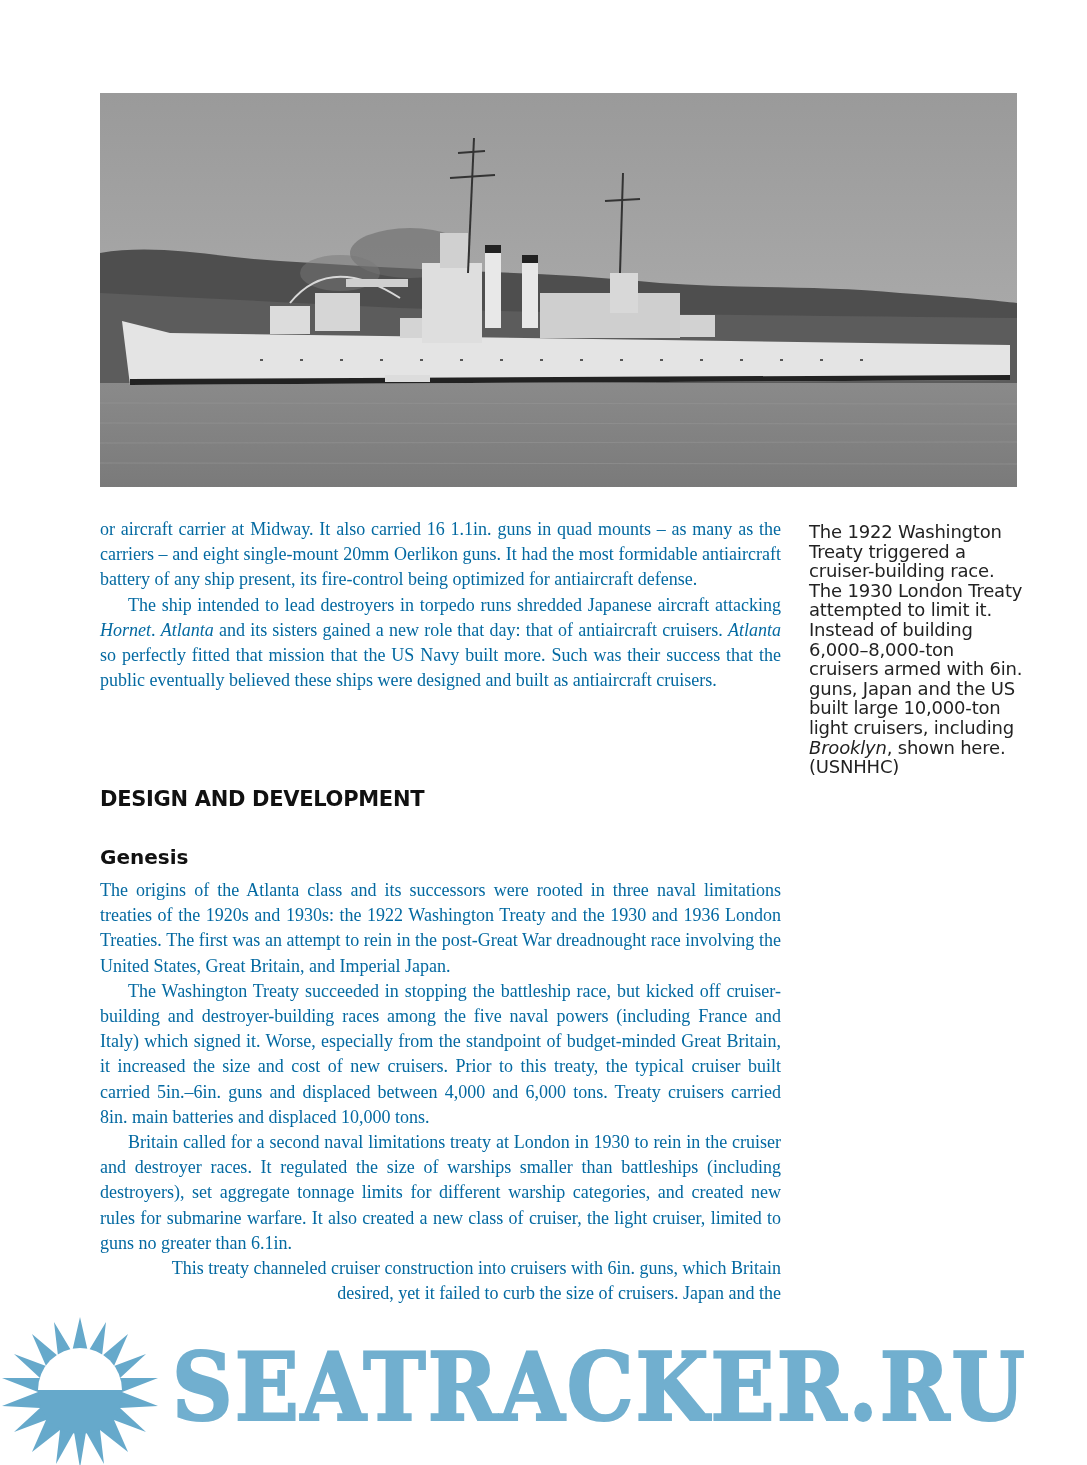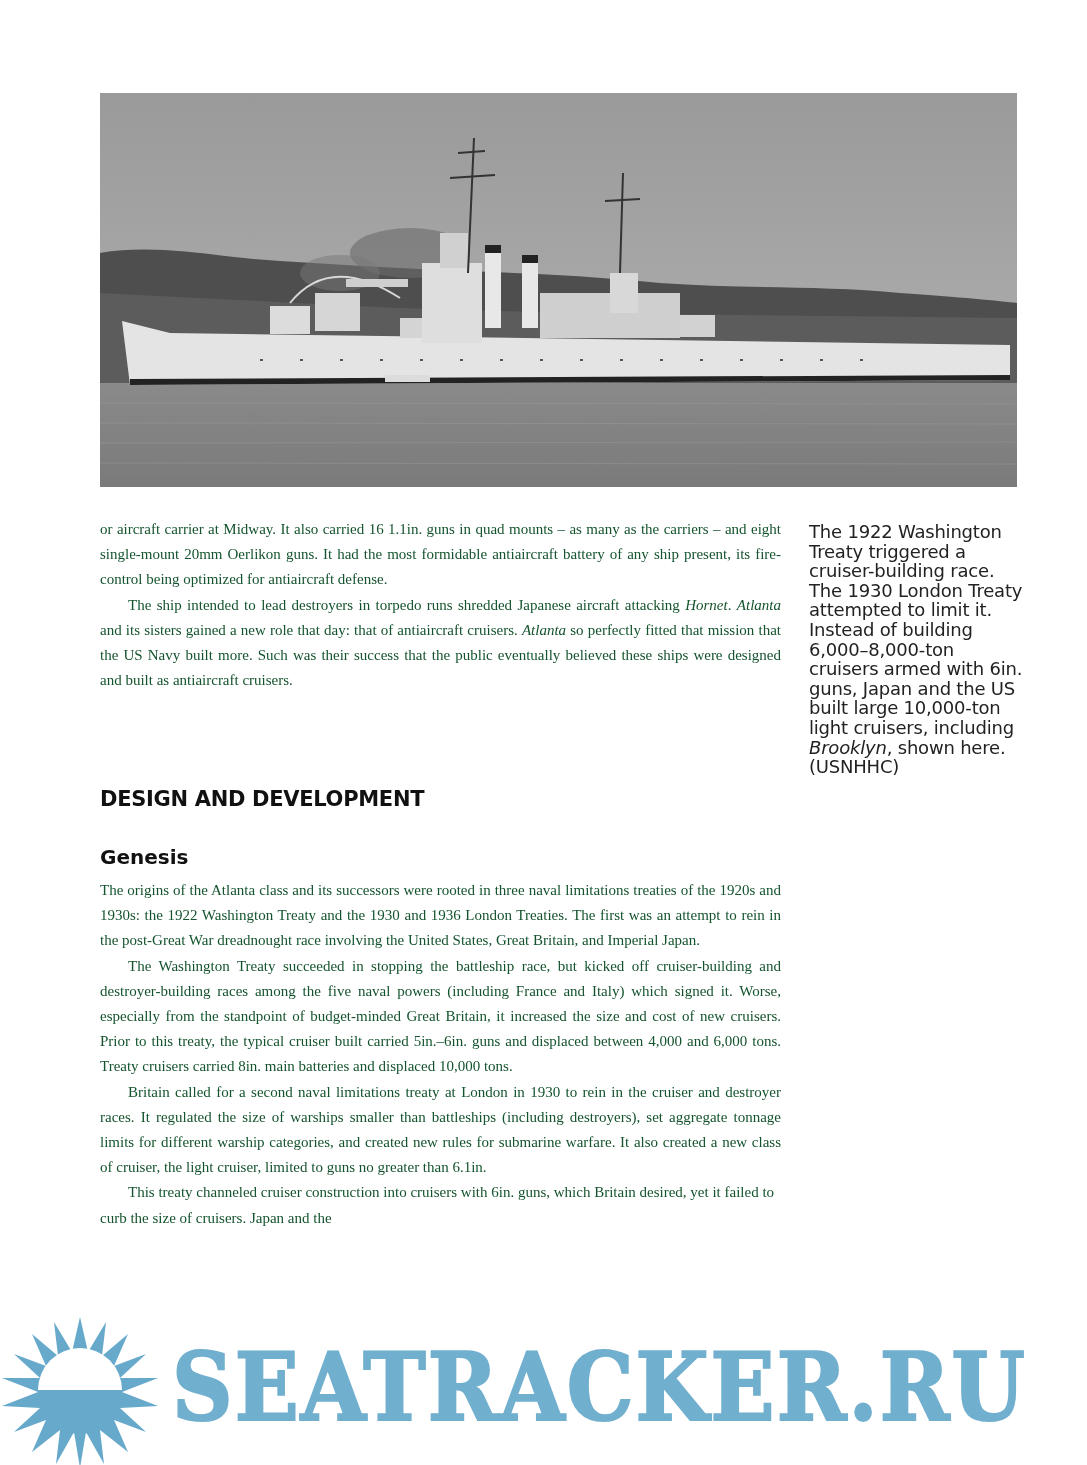--- a/index.html
+++ b/index.html
@@ -5,21 +5,21 @@
   html, body { margin: 0; padding: 0; background: #ffffff; }
   body { width: 1087px; height: 1465px; position: relative; overflow: hidden; }
   .photo {
     position: absolute; left: 100px; top: 93px; width: 917px; height: 394px;
     background: #8c8c8c; overflow: hidden;
   }
   .photo svg { display: block; }
   .body-col {
     position: absolute; left: 100px; width: 681px;
     font-family: "Liberation Serif", "DejaVu Serif", serif;
-    font-size: 15px; line-height: 25.2px; color: #14532d;
+    font-size: 18px; line-height: 25.2px; color: #0369a1;
     text-align: justify;
   }
   .body-col p { margin: 0; }
   .body-col p.indent { text-indent: 28px; }
   .caption {
     position: absolute; left: 809px; top: 522px; width: 215px;
     font-family: "DejaVu Sans", sans-serif; font-size: 18px; line-height: 19.6px;
     color: #222; letter-spacing: -0.2px;
   }
   .section-heading {
@@ -128,21 +128,21 @@
 
 <div class="caption"><span>The 1922 Washington Treaty triggered a cruiser-building race. The 1930 London Treaty attempted to limit it. Instead of building 6,000–8,000-ton cruisers armed with 6in. guns, Japan and the US built large 10,000-ton light cruisers, including </span><i>Brooklyn</i><span>, shown here. (USNHHC)</span></div>
 
 <h2 class="section-heading">DESIGN AND DEVELOPMENT</h2>
 <h3 class="sub-heading">Genesis</h3>
 
 <div class="body-col" style="top:838px;margin-top:40px;">
   <p>The origins of the Atlanta class and its successors were rooted in three naval limitations treaties of the 1920s and 1930s: the 1922 Washington Treaty and the 1930 and 1936 London Treaties. The first was an attempt to rein in the post-Great War dreadnought race involving the United States, Great Britain, and Imperial Japan.</p>
   <p class="indent">The Washington Treaty succeeded in stopping the battleship race, but kicked off cruiser-building and destroyer-building races among the five naval powers (including France and Italy) which signed it. Worse, especially from the standpoint of budget-minded Great Britain, it increased the size and cost of new cruisers. Prior to this treaty, the typical cruiser built carried 5in.–6in. guns and displaced between 4,000 and 6,000 tons. Treaty cruisers carried 8in. main batteries and displaced 10,000 tons.</p>
   <p class="indent">Britain called for a second naval limitations treaty at London in 1930 to rein in the cruiser and destroyer races. It regulated the size of warships smaller than battleships (including destroyers), set aggregate tonnage limits for different warship categories, and created new rules for submarine warfare. It also created a new class of cruiser, the light cruiser, limited to guns no greater than 6.1in.</p>
-  <p class="indent" style="text-align:left;">This treaty channeled cruiser construction into cruisers with 6in. guns, which Britain desired, yet it failed to curb the size of cruisers. Japan and the</p>
+  <p class="indent" style="text-align:right;">This treaty channeled cruiser construction into cruisers with 6in. guns, which Britain desired, yet it failed to curb the size of cruisers. Japan and the</p>
 </div>
 
 <svg class="watermark" width="1087" height="165" viewBox="0 0 1087 165">
   <g transform="translate(80,92)" fill="#66a9cb">
     <polygon points="0,-75 8,-40 26,-70 22,-36 48,-58 34,-26 66,-38 40,-14 78,-14 42,0 78,14 40,16 66,40 34,28 48,60 20,38 24,72 6,40 0,76 -6,40 -24,72 -20,38 -48,60 -34,28 -66,40 -40,16 -78,14 -42,0 -78,-14 -40,-14 -66,-38 -34,-26 -48,-58 -22,-36 -26,-70 -8,-40"></polygon>
     <circle r="42"></circle>
     <path d="M-42,-2 A42,42 0 0 1 42,-2 Z" fill="#ffffff"></path>
   </g>
 </svg>
 <div class="wm-text">SEATRACKER.RU</div>

